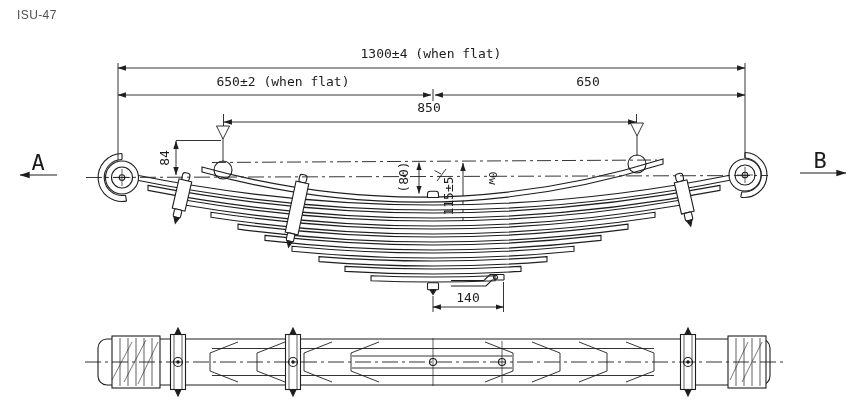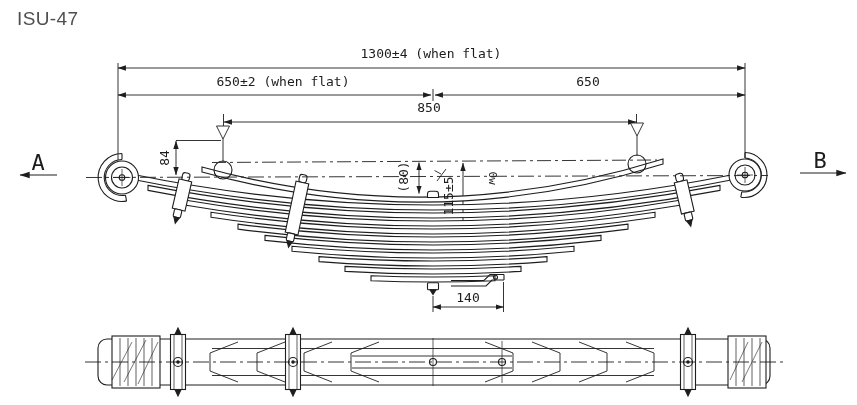--- a/index.html
+++ b/index.html
@@ -1,18 +1,18 @@
 <!DOCTYPE html>
 <html><head>
 <meta charset="utf-8">
 <style>
   html,body{margin:0;padding:0;background:#ffffff;}
   #stage{position:relative;width:857px;height:405px;background:#ffffff;overflow:hidden;
          font-family:"Liberation Sans", sans-serif;}
-  #doc-title{position:absolute;left:17px;top:8px;font-size:19px;letter-spacing:.4px;color:#4f4f4f;}
+  #doc-title{position:absolute;left:17px;top:8px;font-size:12px;letter-spacing:.4px;color:#4f4f4f;}
   svg{position:absolute;left:0;top:0;}
   svg text{font-family:"DejaVu Sans Mono", monospace;font-size:13px;fill:#1c1c1c;}
   svg text.viewletter{font-size:22px;}
   svg text.small{font-size:11px;}
 </style>
 </head>
 <body>
 
 <div id="stage">
   <div id="doc-title">ISU-47</div>

